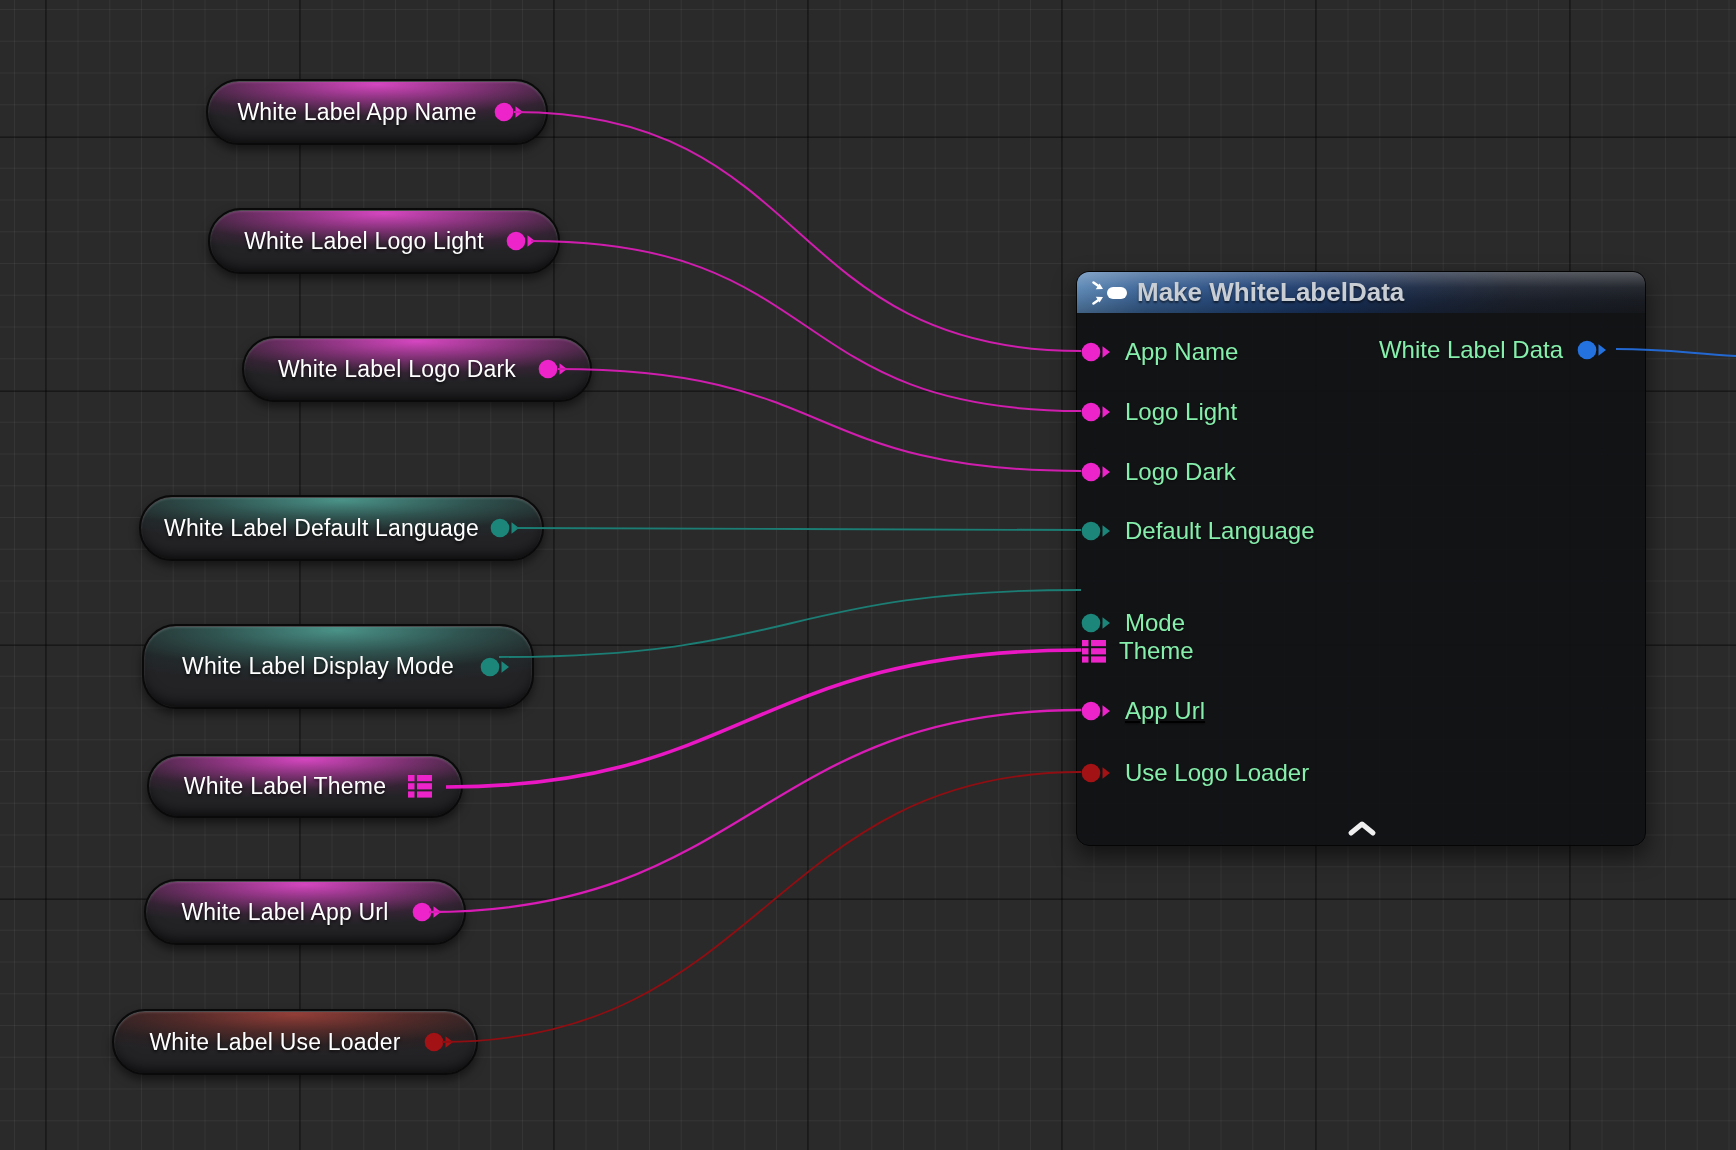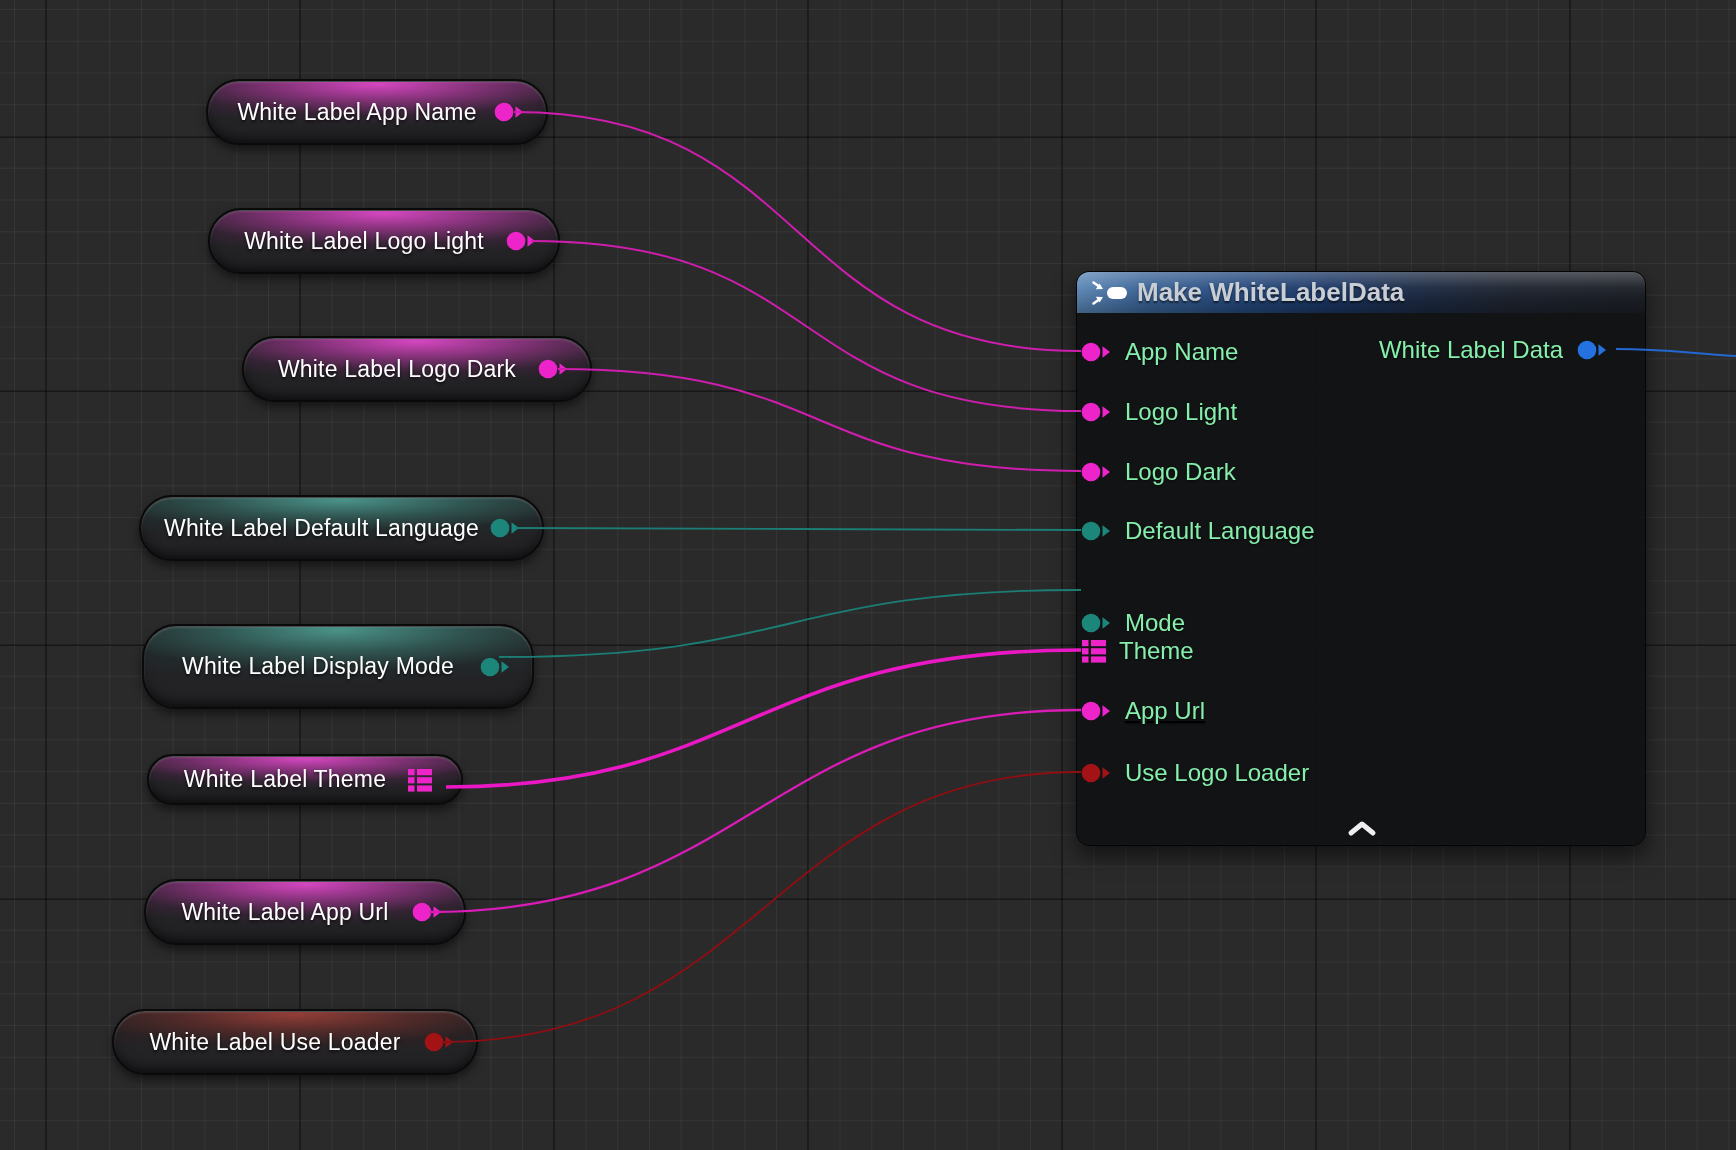--- a/index.html
+++ b/index.html
@@ -108,21 +108,21 @@
             <path d="M21.5 5.2 L29 11 L21.5 16.8 Z" fill="#1d867b"></path>
           </svg></span>
       </div>
       <div class="pill teal" style="left: 142px; top: 624px; width: 392px; height: 85px;">
         <span class="pill-label">White Label Display Mode</span>
         <span class="pin"><svg width="32" height="22" viewBox="0 0 32 22">
             <circle cx="10" cy="11" r="9.3" fill="#1d867b"></circle>
             <path d="M21.5 5.2 L29 11 L21.5 16.8 Z" fill="#1d867b"></path>
           </svg></span>
       </div>
-      <div class="pill struct" style="left: 147px; top: 754px; width: 316px; height: 51px;">
+      <div class="pill struct" style="left: 147px; top: 754px; width: 316px; height: 64px;">
         <span class="pill-label">White Label Theme</span>
         <span class="pin structpin"><svg width="26" height="26" viewBox="0 0 26 26">
             <g fill="#ee24cb">
               <rect x="1" y="2" width="6.5" height="6.2"></rect>
               <rect x="10" y="2" width="15" height="6.2"></rect>
               <rect x="1" y="10.2" width="6.5" height="6.2"></rect>
               <rect x="10" y="10.2" width="15" height="6.2"></rect>
               <rect x="1" y="18.4" width="6.5" height="6.2"></rect>
               <rect x="10" y="18.4" width="15" height="6.2"></rect>
             </g>

